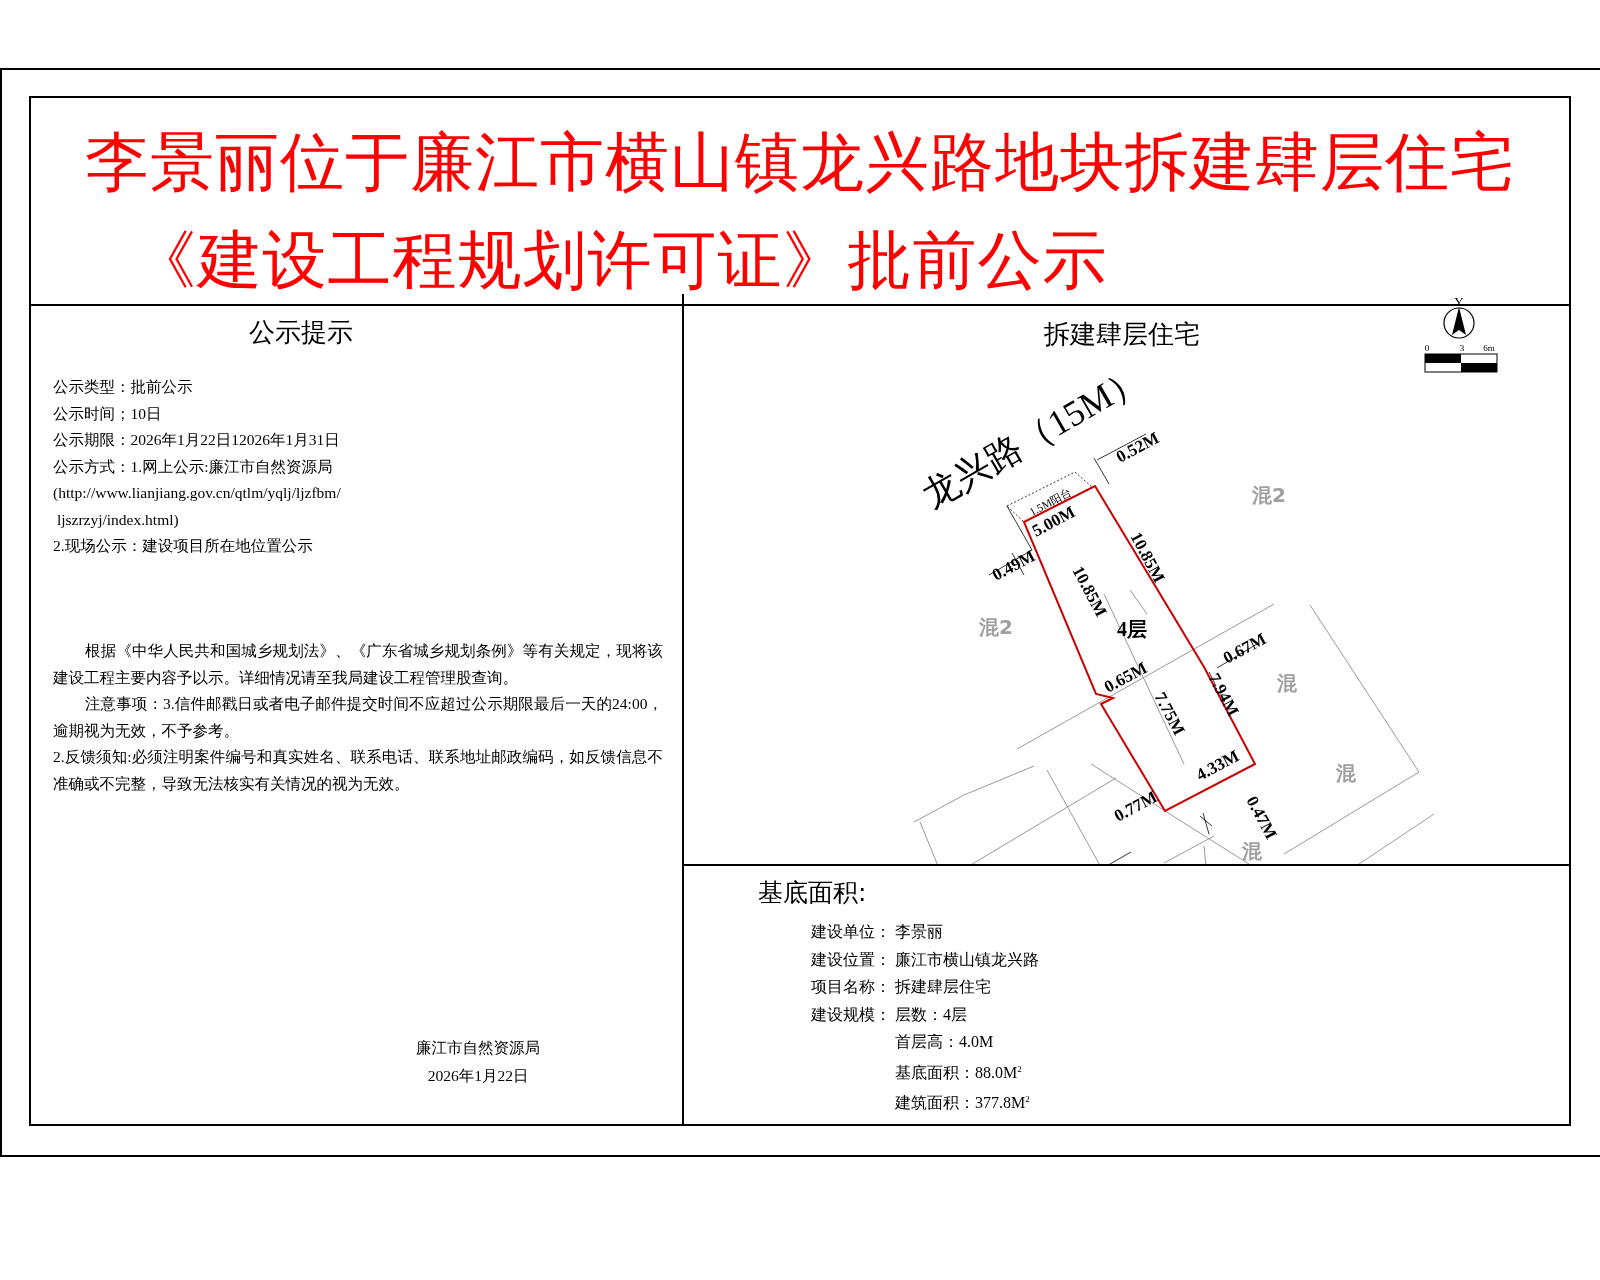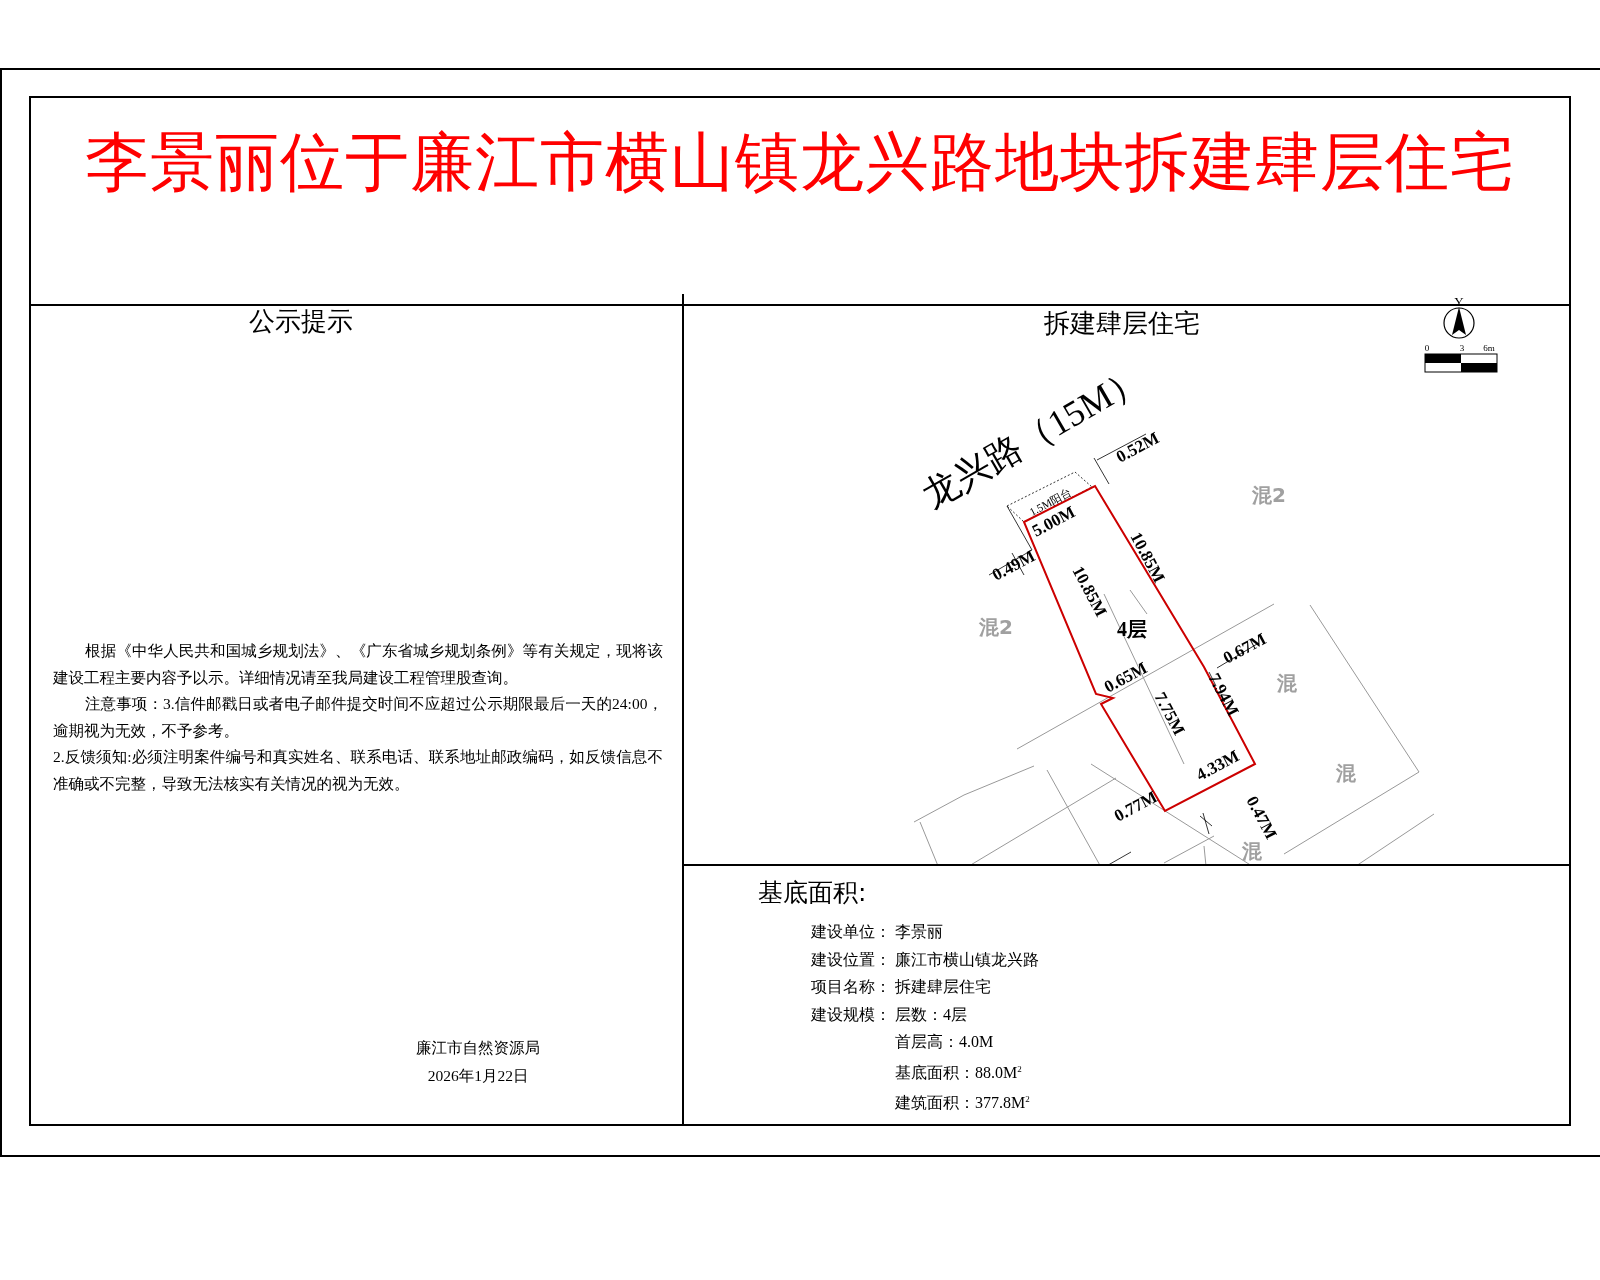--- a/index.html
+++ b/index.html
@@ -9,21 +9,21 @@
   .outer-left { position:absolute; left:0; top:68px; width:0; height:1088px; border-left:2px solid #000; }
   .outer-bottom { position:absolute; left:0; top:1155px; width:1600px; height:0; border-top:2px solid #000; }
   .frame { position:absolute; left:29px; top:96px; width:1542px; height:1030px; border:2px solid #000; box-sizing:border-box; }
   .title-row { position:absolute; left:0; top:0; width:100%; height:196px; border-bottom:2px solid #000; box-sizing:border-box;margin-top:12px; }
   .title-line { position:absolute; left:0; width:100%; text-align:center; color:#ff0000;
                 font-family:"DejaVu Serif","Liberation Serif",serif; font-size:64px; letter-spacing:1px; line-height:80px; }
   .title-line.l1 { top:12px; }
   .title-line.l2 { top:110px; padding-right:360px; box-sizing:border-box; }
   .left-col { position:absolute; left:0; top:196px; width:653px; height:830px; border-right:2px solid #000; box-sizing:border-box; }
   .right-col { position:absolute; left:653px; top:196px; width:885px; height:830px; }
-  .sec-title { position:absolute; font-size:26px; font-family:"DejaVu Sans","Liberation Sans",sans-serif; }
+  .sec-title { position:absolute; font-size:26px; font-family:"DejaVu Sans","Liberation Sans",sans-serif;margin-top:11px; }
   .notice-lines { position:absolute; left:22px; top:80px; font-size:15.5px; line-height:26.5px; font-family:"Liberation Serif","DejaVu Serif",serif; }
   .notice-lines div { white-space:pre; }
   .body-text { position:absolute; left:22px; top:344px; width:610px; font-size:15.5px; line-height:26.5px; font-family:"Liberation Serif","DejaVu Serif",serif; }
   .body-text p { margin:0; text-align:justify; }
   .body-text .indent { text-indent:32px; }
   .sign { position:absolute; left:362px; top:740px; width:170px; text-align:center; font-size:15.5px; line-height:28px; font-family:Liberation Serif, serif; }
   .map-area { position:absolute; left:0; top:0; width:885px; height:572px; border-bottom:2px solid #000; box-sizing:border-box; overflow:hidden; }
   .map-title { left:360px; top:12px; }
   .content-area { position:absolute; left:0; top:572px; width:885px; height:258px; }
   .content-title { position:absolute; left:74px; top:10px; font-size:25px; font-family:"DejaVu Sans","Liberation Sans",sans-serif; }
@@ -37,24 +37,34 @@
 <body>
 
 <div class="outer-top"></div>
 <div class="outer-left"></div>
 <div class="outer-bottom"></div>
 
 <div class="frame">
 
   <div class="title-row">
     <div class="title-line l1">李景丽位于廉江市横山镇龙兴路地块拆建肆层住宅</div>
+    <div class="title-line l2">《建设工程规划许可证》批前公示</div>
   </div>
 
   <div class="left-col">
     <div class="sec-title" style="left:218px;top:10px;">公示提示</div>
+    <div class="notice-lines">
+      <div>公示类型：批前公示</div>
+      <div>公示时间；10日</div>
+      <div>公示期限：2026年1月22日12026年1月31日</div>
+      <div>公示方式：1.网上公示:廉江市自然资源局</div>
+      <div>(http://www.lianjiang.gov.cn/qtlm/yqlj/ljzfbm/</div>
+      <div> ljszrzyj/index.html)</div>
+      <div>2.现场公示：建设项目所在地位置公示</div>
+    </div>
     <div class="body-text">
       <p class="indent">根据《中华人民共和国城乡规划法》、《广东省城乡规划条例》等有关规定，现将该建设工程主要内容予以示。详细情况请至我局建设工程管理股查询。</p>
       <p class="indent">注意事项：3.信件邮戳日或者电子邮件提交时间不应超过公示期限最后一天的24:00，逾期视为无效，不予参考。</p>
       <p>2.反馈须知:必须注明案件编号和真实姓名、联系电话、联系地址邮政编码，如反馈信息不准确或不完整，导致无法核实有关情况的视为无效。</p>
     </div>
     <div class="sign">
       <div>廉江市自然资源局</div>
       <div>2026年1月22日</div>
     </div>
   </div>

